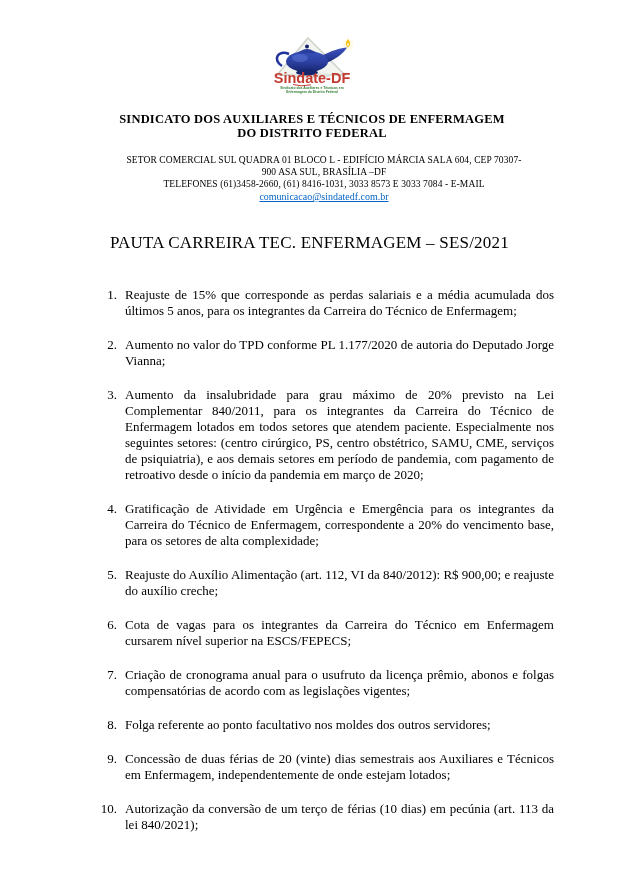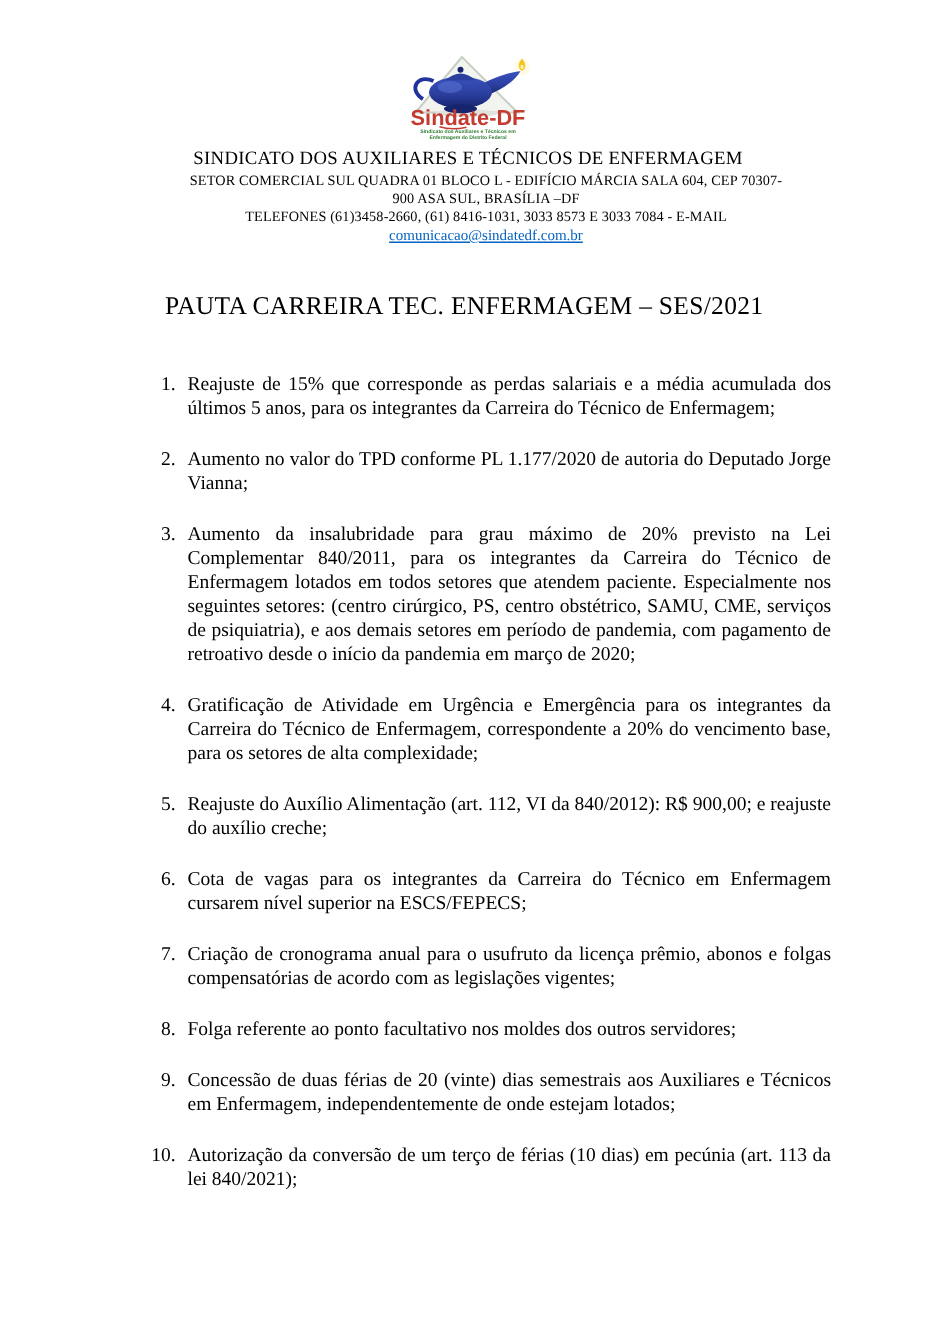--- a/index.html
+++ b/index.html
@@ -10,23 +10,23 @@
     font-family:"Liberation Serif", serif;
     overflow:hidden;
   }
   
   .logo-wrap{padding-top:36px;display:flex;justify-content:center;}
   .logo-svg{display:block;}
   
   .org-line{
     text-align:center;font-size:12.5px;line-height:14px;letter-spacing:.2px;
   }
-  .org-block{margin-top:4px;}
+  .org-block{margin-top:18px;font-weight:bold;}
   .addr-line{text-align:center;font-size:9.5px;line-height:12px;letter-spacing:.1px;}
-  .addr-block{margin-top:3px;padding-left:24px;}
+  .addr-block{margin-top:14px;padding-left:24px;}
   .phones-line{text-align:center;font-size:9.5px;line-height:12px;letter-spacing:.1px;font-family:Liberation Serif, serif;}
   .email-line{text-align:center;font-size:10px;line-height:13px;}
   .email-link{color:#0563c1;text-decoration:underline;cursor:pointer;}
   
   .doc-title{
     margin:30px 0 0 110px;
     font-size:17px;font-weight:normal;letter-spacing:.2px;line-height:20px;
   }
   
   .pauta-list{margin:34px 0 0 98px;width:456px;}
@@ -87,20 +87,21 @@
 
       <path d="M34,48.5 Q42,51 52,48.8" fill="none" stroke="#c43b31" stroke-width="1"></path>
 
       <text x="53" y="52.8" text-anchor="middle" font-family="Liberation Sans, sans-serif" font-size="3.4" font-weight="bold" fill="#2e7d32">Sindicato dos Auxiliares e Técnicos em</text>
       <text x="53" y="56.6" text-anchor="middle" font-family="Liberation Sans, sans-serif" font-size="3.4" font-weight="bold" fill="#2e7d32">Enfermagem do Distrito Federal</text>
     </svg>
   </div>
 
   <div class="org-block">
     <div class="org-line">SINDICATO DOS AUXILIARES E TÉCNICOS DE ENFERMAGEM</div>
+    <div class="org-line">DO DISTRITO FEDERAL</div>
   </div>
   <div class="addr-block">
     <div class="addr-line">SETOR COMERCIAL SUL QUADRA 01 BLOCO L - EDIFÍCIO MÁRCIA SALA 604, CEP 70307-</div>
     <div class="addr-line">900 ASA SUL, BRASÍLIA –DF</div>
     <div class="phones-line">TELEFONES (61)3458-2660, (61) 8416-1031, 3033 8573 E 3033 7084 - E-MAIL</div>
     <div class="email-line">
       <a class="email-link" href="#">comunicacao@sindatedf.com.br</a>
     </div>
   </div>
 

